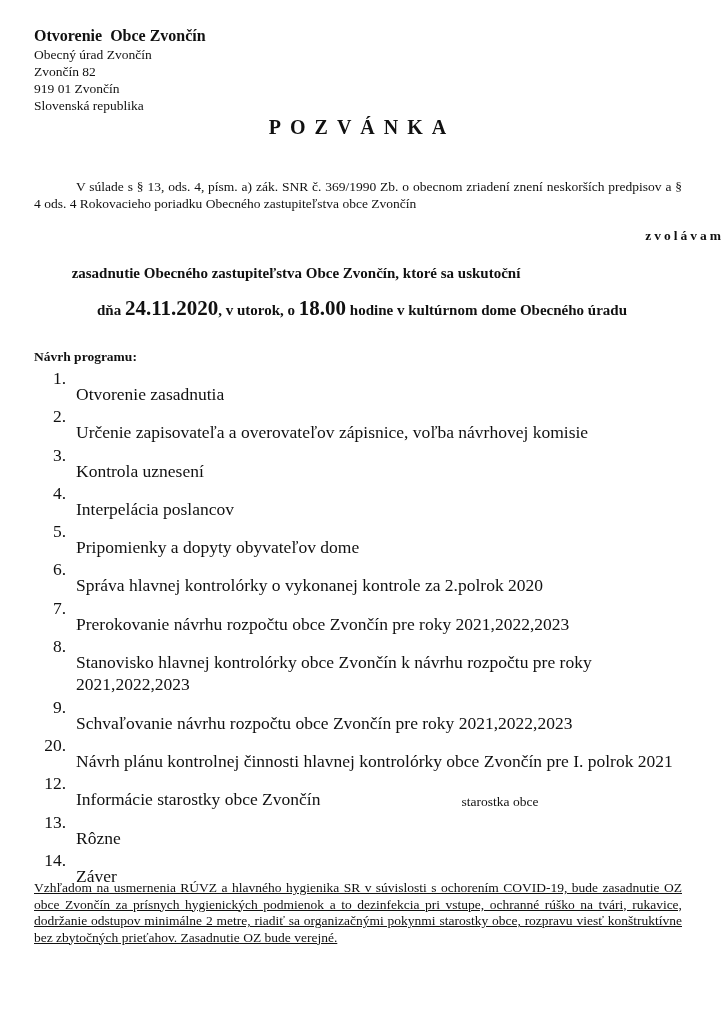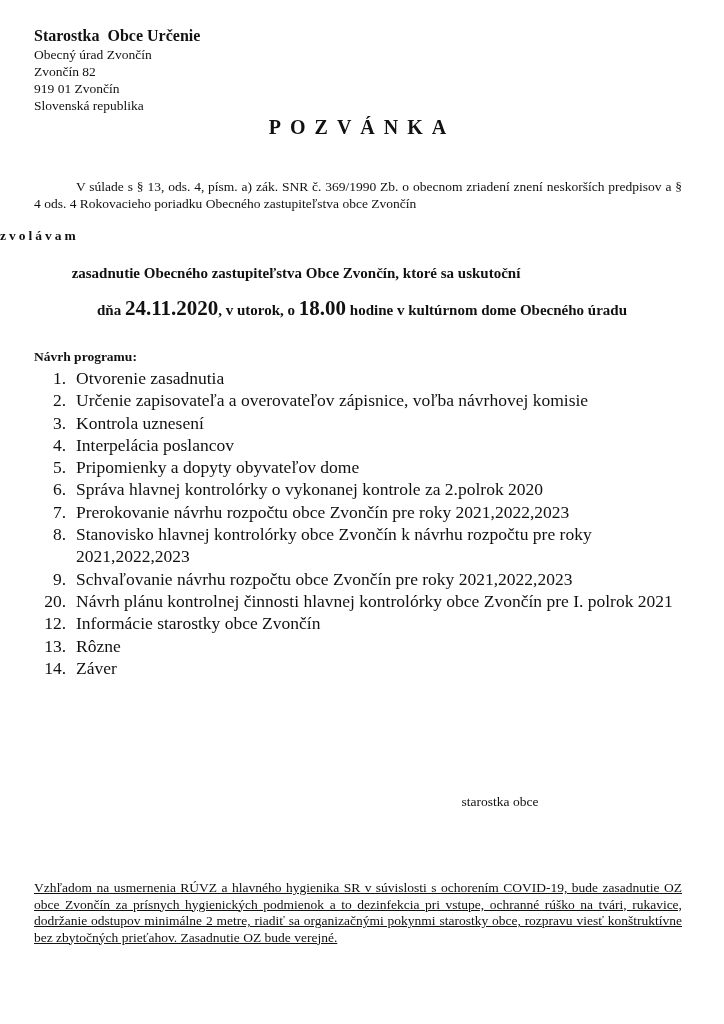--- a/index.html
+++ b/index.html
@@ -7,45 +7,45 @@
       width: 724px; height: 1024px; position: relative; overflow: hidden;
       font-family: "Liberation Serif", serif; color: #111;
     }
     .page { position: absolute; left: 0; top: 0; width: 724px; height: 1024px; }
     .sender { position: absolute; left: 34px; top: 26px; font-size: 13.5px; line-height: 17px; }
     .sender .org { font-weight: bold; font-size: 16px; line-height: 20px; white-space: pre; }
     .title { position: absolute; left: 0; width: 724px; top: 116px; text-align: center;
       font-weight: bold; font-size: 20px; letter-spacing: 9px; }
     .legal { position: absolute; left: 34px; width: 648px; top: 178px; font-size: 13.5px;
       line-height: 17px; text-align: justify; text-indent: 42px; }
-    .convene { position: absolute; left: 0; width: 724px; top: 228px; text-align: left;
+    .convene { position: absolute; left: 0; width: 724px; top: 228px; text-align: right;
       font-weight: bold; font-size: 13.5px; letter-spacing: 3px; }
     .meeting { position: absolute; left: 0; width: 592px; top: 265px; text-align: center;
       font-weight: bold; font-size: 15px; }
     .when { position: absolute; left: 0; width: 724px; top: 296px; text-align: center;
       font-weight: bold; font-size: 15px; }
     .when .big { font-size: 21px; }
     .program-label { position: absolute; left: 34px; top: 349px; font-weight: bold; font-size: 13.5px; }
     .agenda { position: absolute; left: 34px; top: 367px; width: 660px; margin: 0; padding: 0;
       list-style: none; font-size: 17.5px; line-height: 22.3px; }
     .agenda li { display: flex; }
     .agenda .num { width: 42px; flex: 0 0 42px; text-align: right; padding-right: 10px; box-sizing: border-box; }
-    .agenda .txt { flex: 1; }
+    .agenda .txt { flex: 1; margin-top: 16px; }
     .sign { position: absolute; left: 400px; width: 200px; top: 793px; text-align: center;
       font-size: 13.5px; line-height: 17px; }
     .notice { position: absolute; left: 34px; width: 648px; top: 880px; font-size: 13.5px;
       line-height: 16.5px; text-align: justify; text-decoration: underline; }
   </style>
 </head>
 <body>
 
 <div class="page">
 
   <div class="sender">
-    <div class="org">Starostka  Obce Určenie</div>
+    <div class="org">Otvorenie  Obce Zvončín</div>
     <div>Obecný úrad Zvončín</div>
     <div>Zvončín 82</div>
     <div>919 01  Zvončín</div>
     <div>Slovenská republika</div>
   </div>
 
   <div class="title">POZVÁNKA</div>
 
   <div class="legal">V súlade s § 13, ods. 4, písm. a) zák. SNR č. 369/1990 Zb. o obecnom zriadení znení neskorších predpisov a § 4 ods. 4 Rokovacieho poriadku Obecného zastupiteľstva obce Zvončín</div>
 

